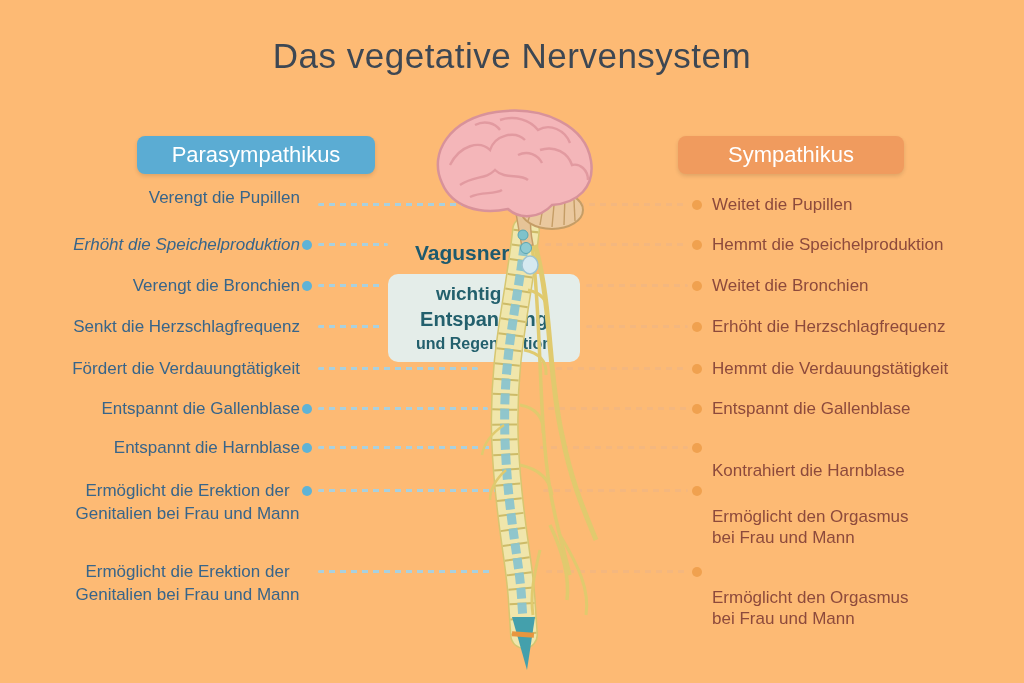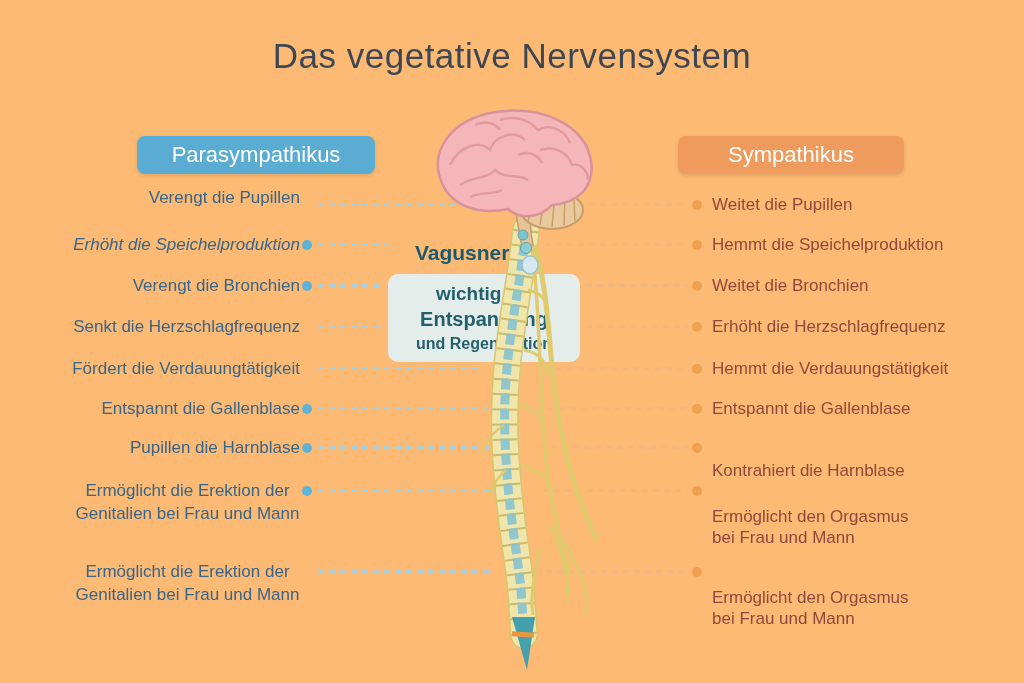--- a/index.html
+++ b/index.html
@@ -77,21 +77,21 @@
       <div class="dash" style="left: 318px; width: 160px; top: 367px; background: repeating-linear-gradient(90deg, rgb(169, 208, 222) 0px, rgb(169, 208, 222) 6px, transparent 6px, transparent 11px);"></div>
       <div class="dash" style="left: 556px; width: 132px; top: 367px; background: repeating-linear-gradient(90deg, rgb(244, 183, 126) 0px, rgb(244, 183, 126) 6px, transparent 6px, transparent 11px);"></div>
       <div class="dot" style="left: 692px; top: 364px; background: rgb(240, 161, 79);"></div>
       <div class="lbl right" style="top: 357px; color: rgb(141, 74, 60);">Hemmt die Verdauungstätigkeit</div>
       <div class="lbl left" style="top: 397px; color: rgb(56, 101, 138);">Entspannt die Gallenblase</div>
       <div class="dot" style="left: 302px; top: 404px; background: rgb(95, 179, 214);"></div>
       <div class="dash" style="left: 318px; width: 170px; top: 407px; background: repeating-linear-gradient(90deg, rgb(169, 208, 222) 0px, rgb(169, 208, 222) 6px, transparent 6px, transparent 11px);"></div>
       <div class="dash" style="left: 548px; width: 140px; top: 407px; background: repeating-linear-gradient(90deg, rgb(244, 183, 126) 0px, rgb(244, 183, 126) 6px, transparent 6px, transparent 11px);"></div>
       <div class="dot" style="left: 692px; top: 404px; background: rgb(240, 161, 79);"></div>
       <div class="lbl right" style="top: 397px; color: rgb(141, 74, 60);">Entspannt die Gallenblase</div>
-      <div class="lbl left" style="top: 436px; color: rgb(56, 101, 138);">Pupillen die Harnblase</div>
+      <div class="lbl left" style="top: 436px; color: rgb(56, 101, 138);">Entspannt die Harnblase</div>
       <div class="dot" style="left: 302px; top: 443px; background: rgb(95, 179, 214);"></div>
       <div class="dash" style="left: 318px; width: 174px; top: 446px; background: repeating-linear-gradient(90deg, rgb(169, 208, 222) 0px, rgb(169, 208, 222) 6px, transparent 6px, transparent 11px);"></div>
       <div class="dash" style="left: 540px; width: 148px; top: 446px; background: repeating-linear-gradient(90deg, rgb(244, 183, 126) 0px, rgb(244, 183, 126) 6px, transparent 6px, transparent 11px);"></div>
       <div class="dot" style="left: 692px; top: 443px; background: rgb(240, 161, 79);"></div>
       <div class="lbl right" style="top: 459px; color: rgb(141, 74, 60);">Kontrahiert die Harnblase</div>
       <div class="lbl left multi" style="top: 479px; color: rgb(56, 101, 138);">Ermöglicht die Erektion der Genitalien bei Frau und Mann</div>
       <div class="dot" style="left: 302px; top: 486px; background: rgb(95, 179, 214);"></div>
       <div class="dash" style="left: 318px; width: 182px; top: 489px; background: repeating-linear-gradient(90deg, rgb(169, 208, 222) 0px, rgb(169, 208, 222) 6px, transparent 6px, transparent 11px);"></div>
       <div class="dash" style="left: 543px; width: 145px; top: 489px; background: repeating-linear-gradient(90deg, rgb(244, 183, 126) 0px, rgb(244, 183, 126) 6px, transparent 6px, transparent 11px);"></div>
       <div class="dot" style="left: 692px; top: 486px; background: rgb(240, 161, 79);"></div>

